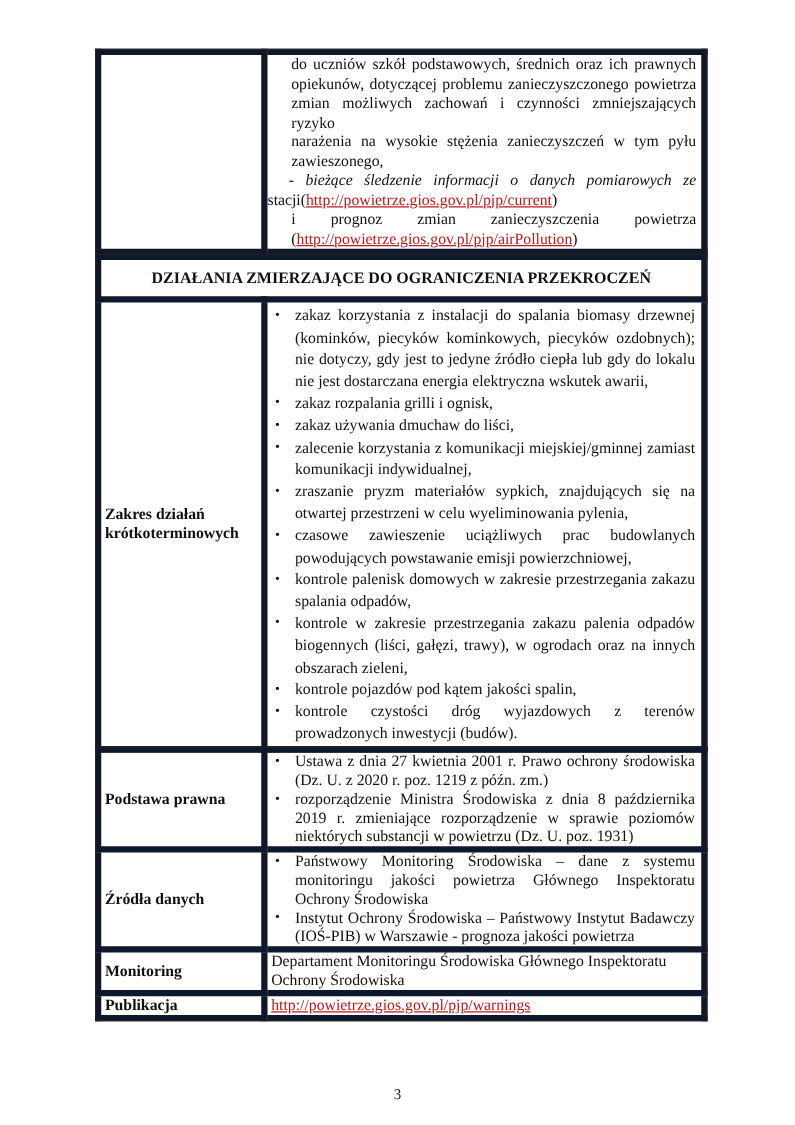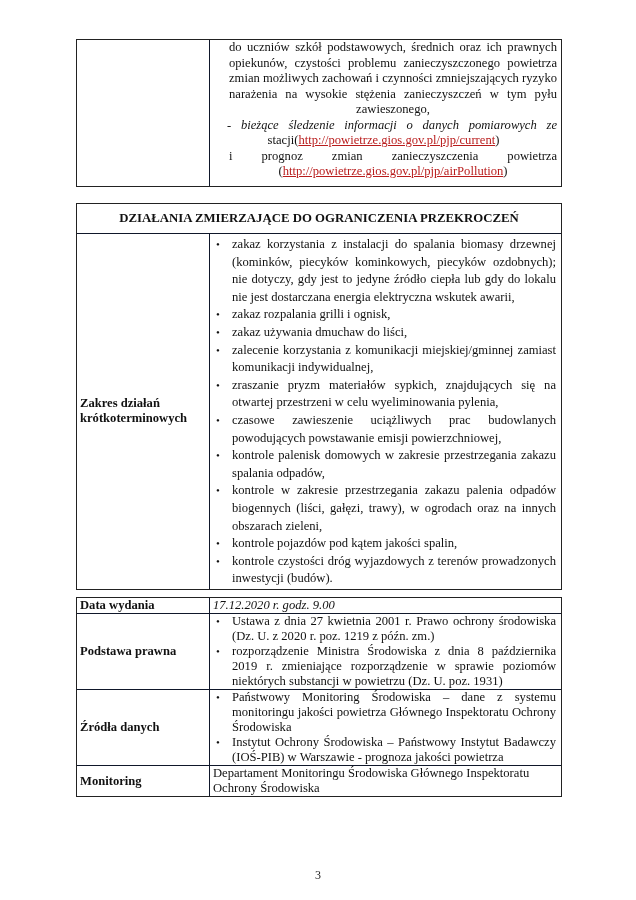--- a/index.html
+++ b/index.html
@@ -7,21 +7,21 @@
       width: 636px; height: 900px; position: relative; overflow: hidden;
       font-family: "Liberation Serif", "DejaVu Serif", serif;
       color: #111111;
     }
     table.doc {
       position: absolute; left: 76px; width: 485px;
       border-collapse: collapse; table-layout: fixed;
       font-size: 12.6px; line-height: 15.5px;
     }
     table.doc td {
-      border: 1px solid #0f172a;
+      border: 5px solid #0f172a;
       vertical-align: top;
       padding: 0;
     }
     table.doc { outline: 1.5px solid #222; outline-offset: -1px; }
     col.c1 { width: 133px; }
     col.c2 { width: 352px; }
 
     #t1 { top: 39px; }
     #t2 { top: 203px; }
     #t3 { top: 597px; }
@@ -29,21 +29,21 @@
     .hdr {
       text-align: center; font-weight: bold; font-size: 12.8px;
     }
     #t2 .hdr { height: 29px; line-height: 29px; text-align: center; }
     #t3 .hdr { height: 39px; vertical-align: middle; line-height: 39px; }
 
     .lbl { font-weight: bold; vertical-align: middle !important; padding-left: 3px !important; }
 
     .just { text-align: justify; }
     .t1cell { padding: 0 4px 0 0 !important; height: 146px; }
-    .t1cell p { margin: 0; text-align: center; }
+    .t1cell p { margin: 0; }
     .ind { padding-left: 19px; }
     .ind2 { padding-left: 17px; font-style: italic; }
     a.link { color: #b91c1c; text-decoration: underline; }
     .i-justify { text-align: justify; text-align-last: justify; }
 
     ul.bl { margin: 0; padding: 0 5px 0 0; list-style: none; }
     ul.bl li {
       position: relative; padding-left: 22px; text-align: justify;
     }
     ul.bl li .bullet {
@@ -67,21 +67,21 @@
 <table class="doc" id="t1">
   <colgroup>
       <col class="c1">
       <col class="c2">
     </colgroup>
   <tbody>
       <tr>
     <td></td>
     <td class="t1cell">
       <p class="ind just jl">do uczniów szkół podstawowych, średnich oraz ich prawnych</p>
-      <p class="ind just jl">opiekunów, czystości problemu zanieczyszczonego powietrza</p>
+      <p class="ind just jl">opiekunów, dotyczącej problemu zanieczyszczonego powietrza</p>
       <p class="ind just jl">zmian możliwych zachowań i czynności zmniejszających ryzyko</p>
       <p class="ind just jl">narażenia na wysokie stężenia zanieczyszczeń w tym pyłu</p>
       <p class="ind">zawieszonego,</p>
       <p class="ind2 just jl">- bieżące śledzenie informacji o danych pomiarowych ze</p>
       <p><span>stacji(</span><a class="link" href="#">http://powietrze.gios.gov.pl/pjp/current</a><span>)</span></p>
       <p class="ind i-justify">i prognoz zmian zanieczyszczenia powietrza</p>
       <p class="ind"><span>(</span><a class="link" href="#">http://powietrze.gios.gov.pl/pjp/airPollution</a><span>)</span></p>
     </td>
   </tr>
 </tbody>
@@ -116,24 +116,20 @@
 </tbody>
   </table>
 
 <table class="doc" id="t3">
   <colgroup>
       <col class="c1">
       <col class="c2">
     </colgroup>
   <tbody>
   <tr>
-    <td class="lbl">Data wydania</td>
-    <td class="date">17.12.2020 r. godz. 9.00</td>
-  </tr>
-  <tr>
     <td class="lbl">Podstawa prawna</td>
     <td>
       <ul class="bl">
         <li><span class="bullet">•</span><span>Ustawa z dnia 27 kwietnia 2001 r. Prawo ochrony środowiska (Dz. U. z 2020 r. poz. 1219 z późn. zm.)</span></li>
         <li><span class="bullet">•</span><span>rozporządzenie Ministra Środowiska z dnia 8 października 2019 r. zmieniające rozporządzenie w sprawie poziomów niektórych substancji w powietrzu (Dz. U. poz. 1931)</span></li>
       </ul>
     </td>
   </tr>
   <tr>
     <td class="lbl">Źródła danych</td>
@@ -141,16 +137,20 @@
       <ul class="bl">
         <li><span class="bullet">•</span><span>Państwowy Monitoring Środowiska – dane z systemu monitoringu jakości powietrza Głównego Inspektoratu Ochrony Środowiska</span></li>
         <li><span class="bullet">•</span><span>Instytut Ochrony Środowiska – Państwowy Instytut Badawczy (IOŚ-PIB) w Warszawie - prognoza jakości powietrza</span></li>
       </ul>
     </td>
   </tr>
   <tr>
     <td class="lbl">Monitoring</td>
     <td class="plain">Departament Monitoringu Środowiska Głównego Inspektoratu Ochrony Środowiska</td>
   </tr>
+  <tr>
+    <td class="lbl">Publikacja</td>
+    <td class="plain"><a class="link" href="#">http://powietrze.gios.gov.pl/pjp/warnings</a></td>
+  </tr>
 </tbody>
   </table>
 
 <div class="pagenum">3</div>
 
 </body></html>

